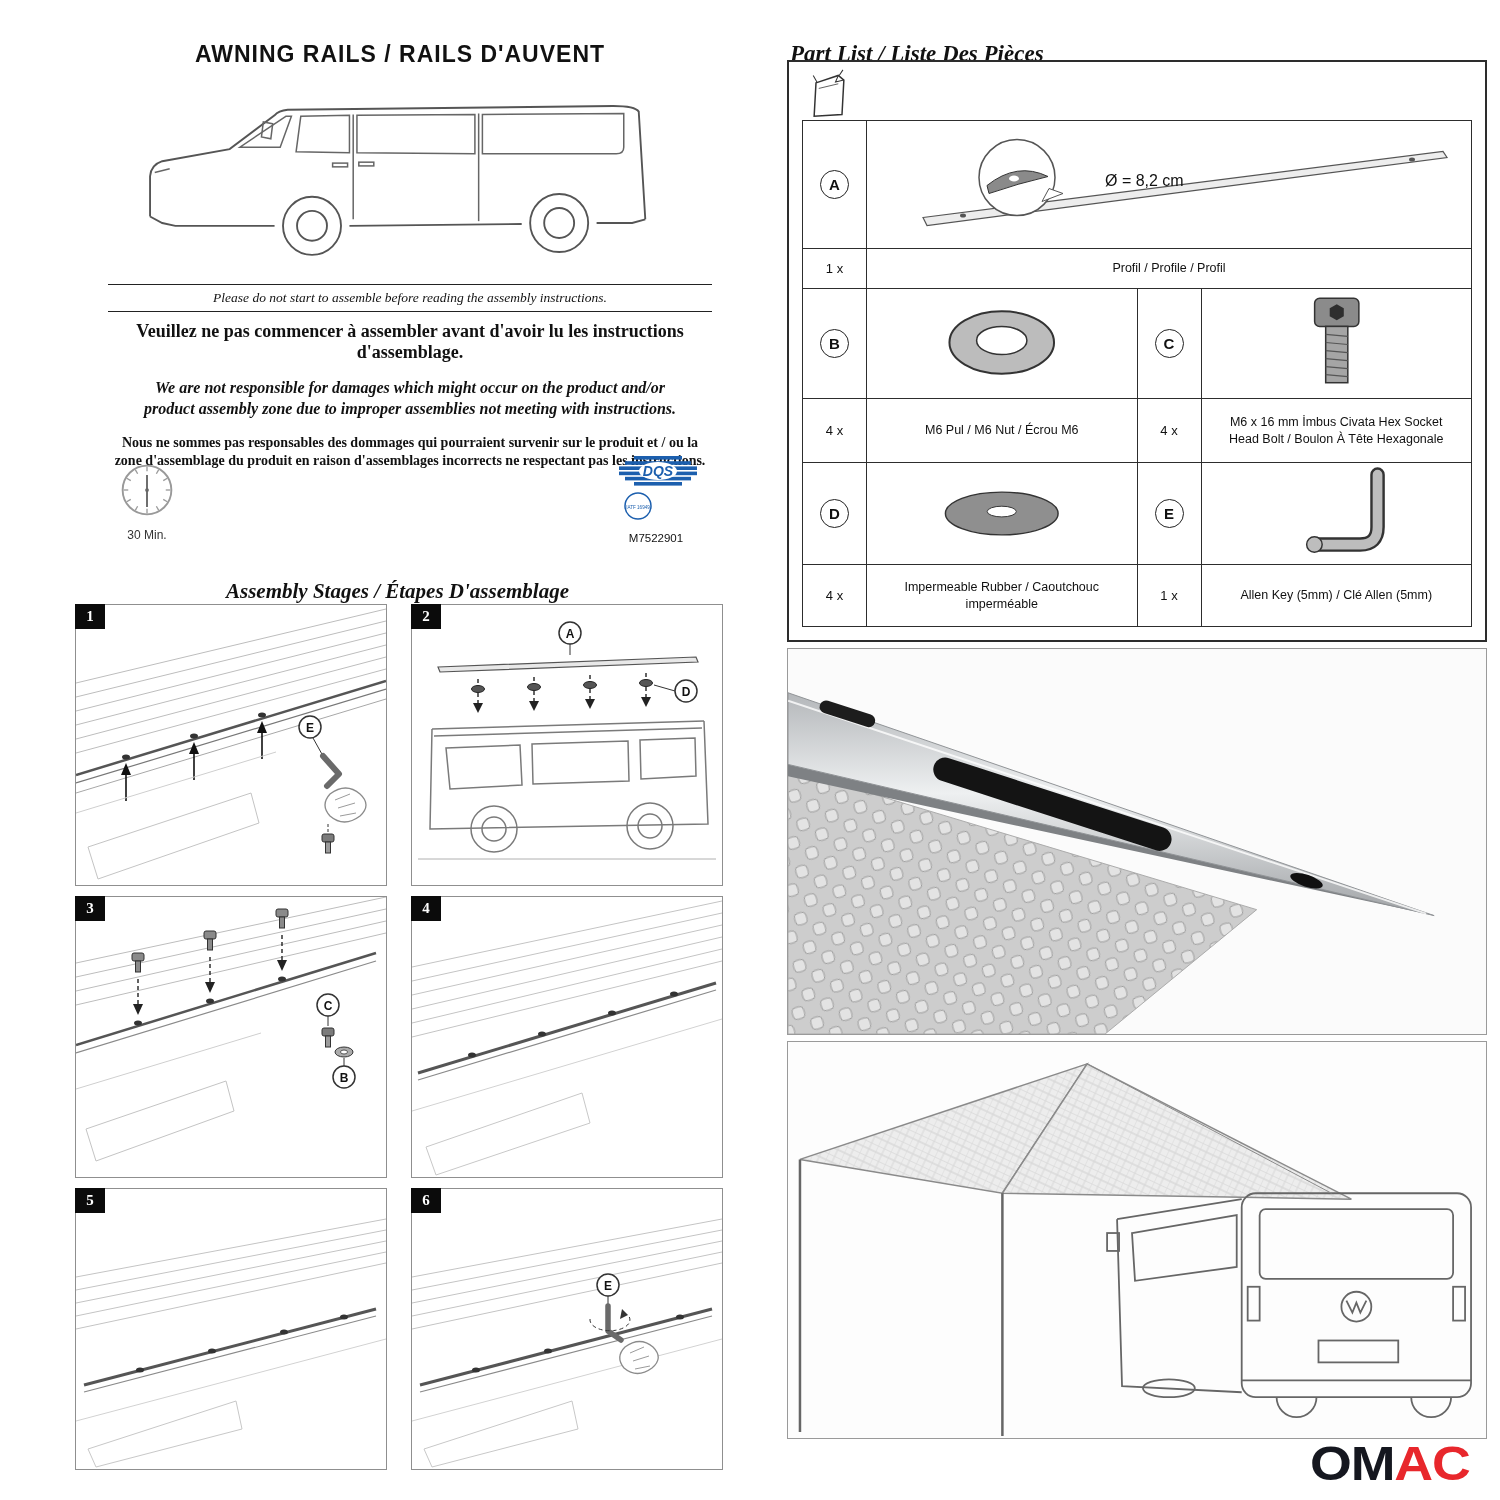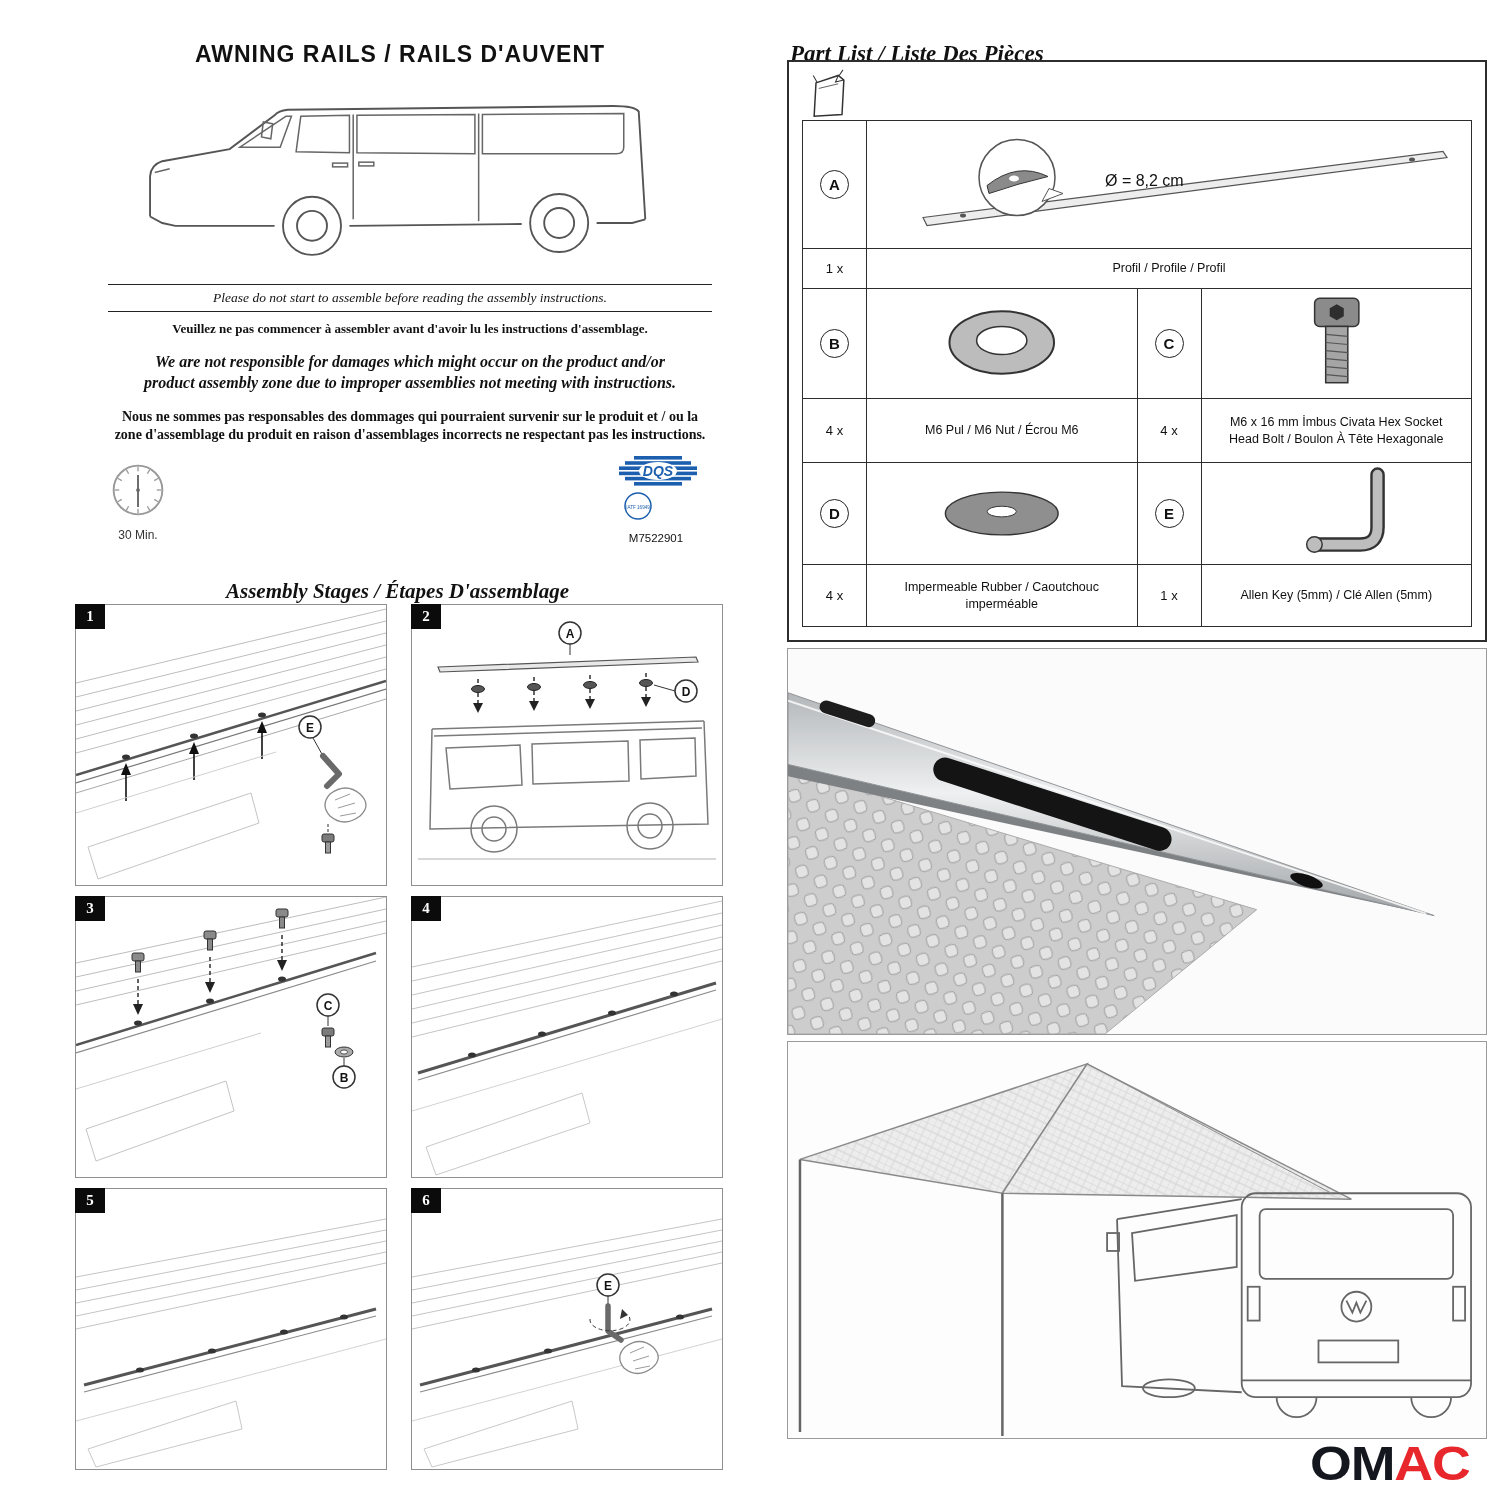--- a/index.html
+++ b/index.html
@@ -8,25 +8,25 @@
 
   
   .l-title{position:absolute;left:80px;top:26px;width:640px;text-align:center;
            font:bold 23px "Liberation Sans",sans-serif;letter-spacing:1px;}
   .van-fig{position:absolute;left:100px;top:62px;width:615px;height:220px;}
   .van-fig svg{width:100%;height:100%;display:block;}
 
   .notice{position:absolute;left:108px;top:284px;width:604px;text-align:center;}
   .rule{border-top:1.6px solid #222;height:0;}
   .n1en{font-style:italic;font-weight:normal;font-size:13.5px;margin:5px 0 5px;}
-  .n1fr{font-weight:bold;font-size:13px;margin:9px 0 0;}
+  .n1fr{font-weight:bold;font-size:18px;margin:9px 0 0;}
   .n2en{font-style:italic;font-weight:bold;font-size:16px;margin:15px auto 0;width:560px;line-height:1.3;}
   .n2fr{font-weight:bold;font-size:14px;margin:14px auto 0;width:600px;line-height:1.3;}
 
-  .clock-wrap{position:absolute;left:103px;top:460px;width:70px;text-align:center;}
+  .clock-wrap{position:absolute;left:112px;top:460px;width:70px;text-align:center;}
   .clock-wrap svg{width:60px;height:60px;}
   .clock-label{font:12px "Liberation Sans",sans-serif;color:#333;margin-top:4px;}
 
   .dqs-wrap{position:absolute;left:598px;top:456px;width:116px;text-align:center;}
   .dqs-wrap svg{width:96px;height:70px;}
   .cert-code{font:11.5px "Liberation Sans",sans-serif;color:#111;margin-top:2px;}
 
   .asm-title{position:absolute;left:75px;top:562px;width:645px;text-align:center;
              font:bold italic 21px "Liberation Serif",serif;}
 

